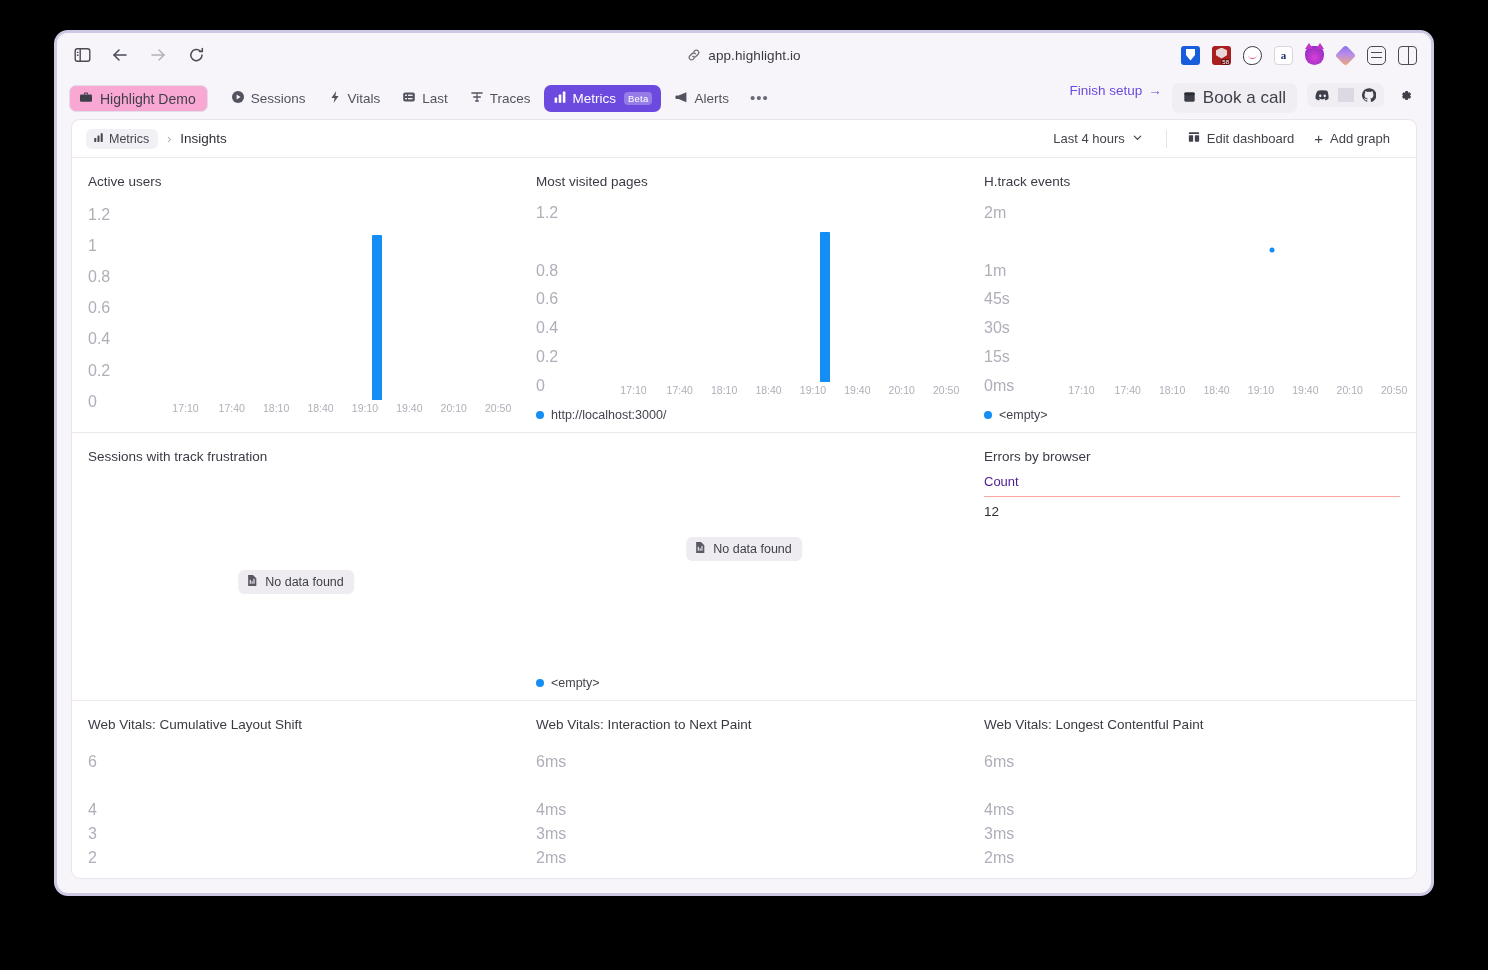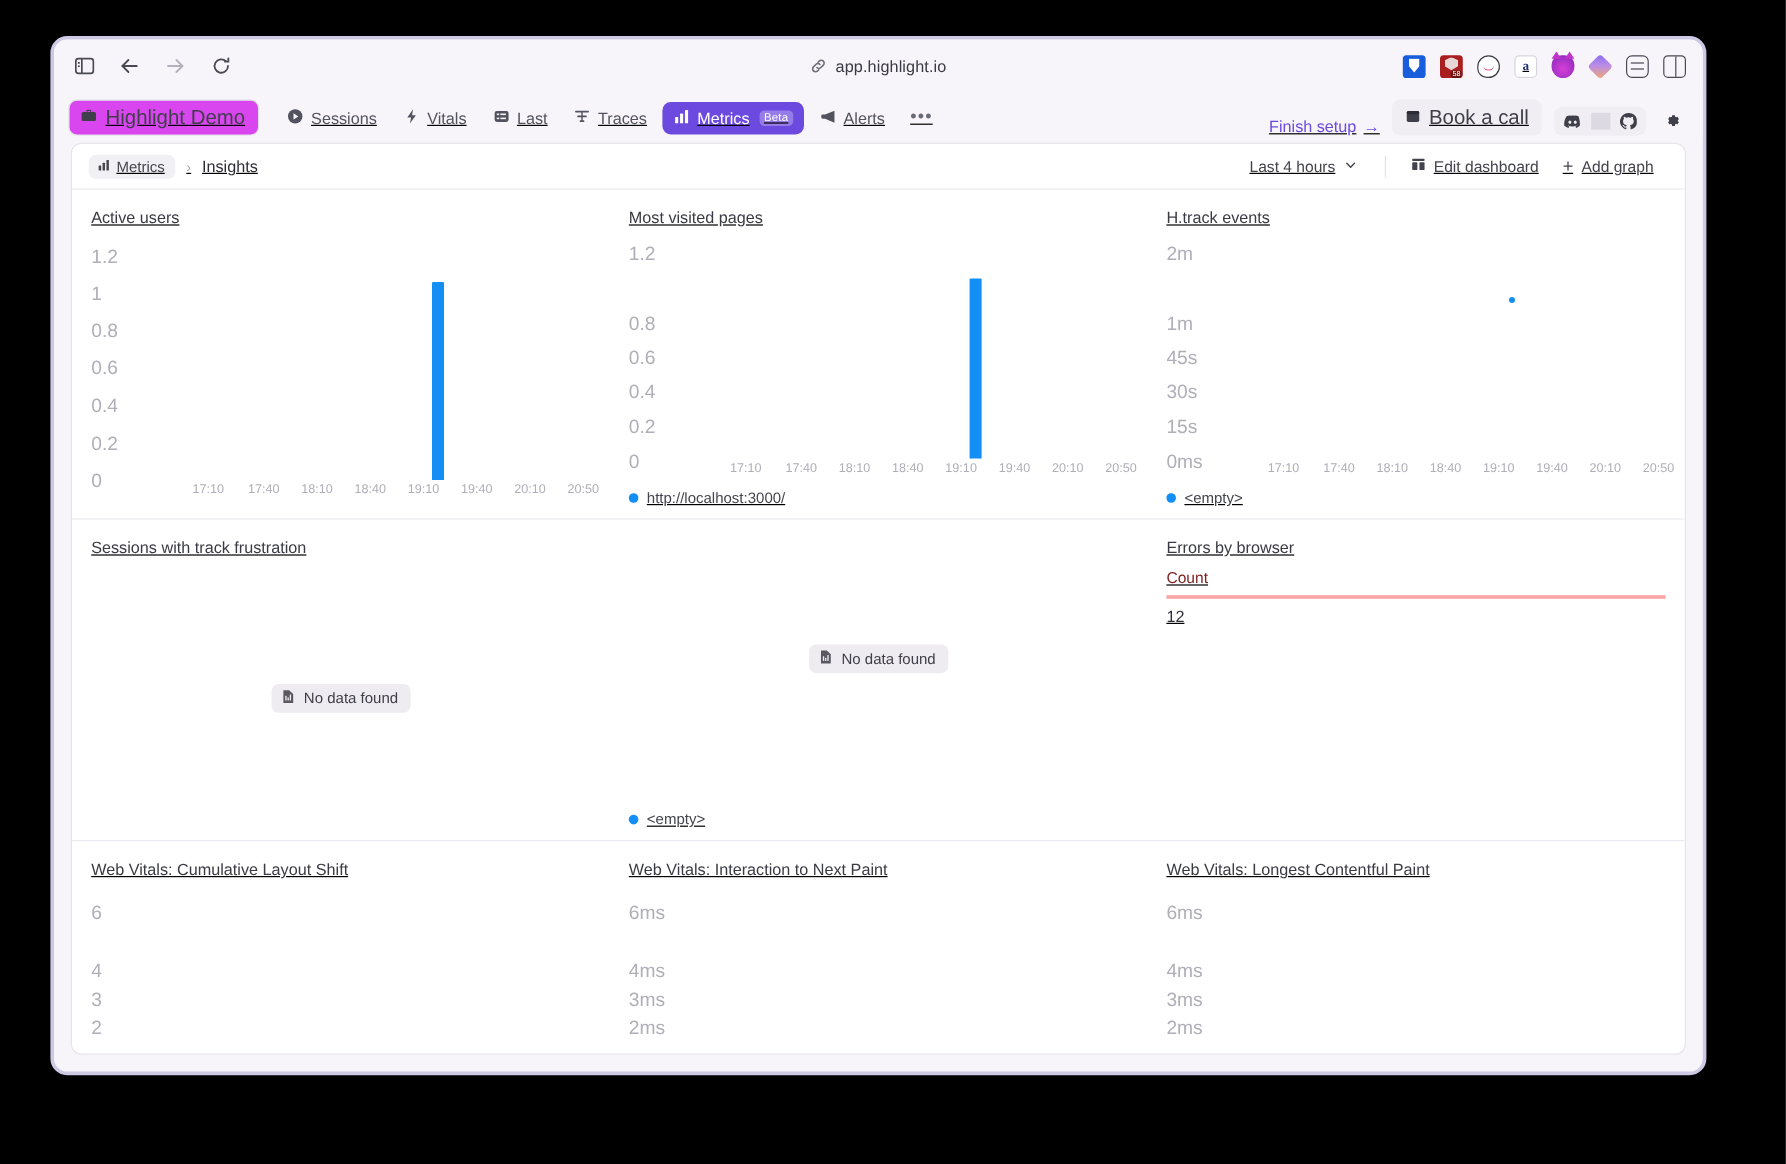--- a/index.html
+++ b/index.html
@@ -6,30 +6,29 @@
   html, body {
     width: 1488px; height: 970px;
     background: #000;
     font-family: "Liberation Sans", sans-serif;
     overflow: hidden;
   }
 
   
   .window {
     position: absolute;
-    left: 42px; top: 30px;
+    left: 54px; top: 30px;
     width: 1380px; height: 866px;
     background: #f7f5f9;
     border-radius: 14px;
     border: 3px solid #cdc8e4;
     box-shadow: 0 14px 42px rgba(0,0,0,.55);
     overflow: hidden;
     display: flex;
     flex-direction: column;
-    text-decoration: underline;
   }
 
   
   .chrome-top {
     height: 44px;
     flex: 0 0 44px;
     display: flex;
     align-items: center;
     padding: 0 14px;
     position: relative;
@@ -128,42 +127,42 @@
 
   
   .app-header {
     flex: 0 0 42px;
     display: flex; align-items: center;
     padding: 0 14px 0 12px;
     background: #f7f5f9;
     gap: 4px;
   }
   .proj-chip {
-    display:flex; align-items:flex-start; gap:7px;
-    border:1px solid #e0dee7; background:#d946ef;
+    display:flex; align-items:flex-end; gap:7px;
+    border:1px solid #e0dee7; background:#f9a8d4;
     border-radius:7px; padding:4px 11px 4px 9px;
-    font-size:17px; color:#3f3f4a;
+    font-size:14px; color:#3f3f4a;
     margin-right: 10px;
   }
   .nav-tab {
     display:flex; align-items:center; gap:6px;
     padding:5px 9px; border-radius:7px;
     font-size:13.5px; color:#53535f;
     white-space: nowrap;
   }
   .nav-tab.active { background:#6c4ae0; color:#fff; }
   .beta-badge {
     background: rgba(255,255,255,.28);
     color:#fff; font-size:9.5px; padding:1px 4px; border-radius:4px;
     margin-left:2px; letter-spacing:.2px;
   }
   .dots-tab { padding: 5px 8px; color:#6b6b77; font-size:15px; letter-spacing:1px; line-height:10px;}
 
   .header-right {
-    margin-left:auto; display:flex; align-items:flex-end; gap:10px;
+    margin-left:auto; display:flex; align-items:flex-start; gap:10px;
   }
   .finish-setup { font-size:13.5px; color:#6c4ae0; display:flex; align-items:center; gap:6px;}
   .book-call {
     display:flex; align-items:center; gap:7px;
     background:#f0eef3; border-radius:7px; padding:5px 11px;
     font-size:17px; color:#3f3f4a;
   }
   .social-grp {
     display:flex; align-items:center; background:#f0eef3; border-radius:7px; overflow:hidden;
   }
@@ -255,23 +254,23 @@
     display:flex; align-items:center; gap:7px;
     background:#eeecf1; border-radius:6px;
     padding:4px 10px 4px 8px;
     font-size:12.5px; color:#3f3f49;
     white-space:nowrap;
   }
 
   
   .tbl { margin-top:-2px; }
   .tbl-head {
-    font-size:13px; color:#7f1d1d;
+    font-size:13px; color:#4c1d95;
     padding: 2px 0 7px 0;
-    border-bottom: 3px solid #fca5a5;
+    border-bottom: 1px solid #fca5a5;
   }
   .tbl-cell { font-size:13.5px; color:#2e2e38; padding:7px 0 0 0; }
 </style>
 </head>
 <body>
 
 <div class="window">
 
   <div class="chrome-top">
     <div class="nav-btns">

